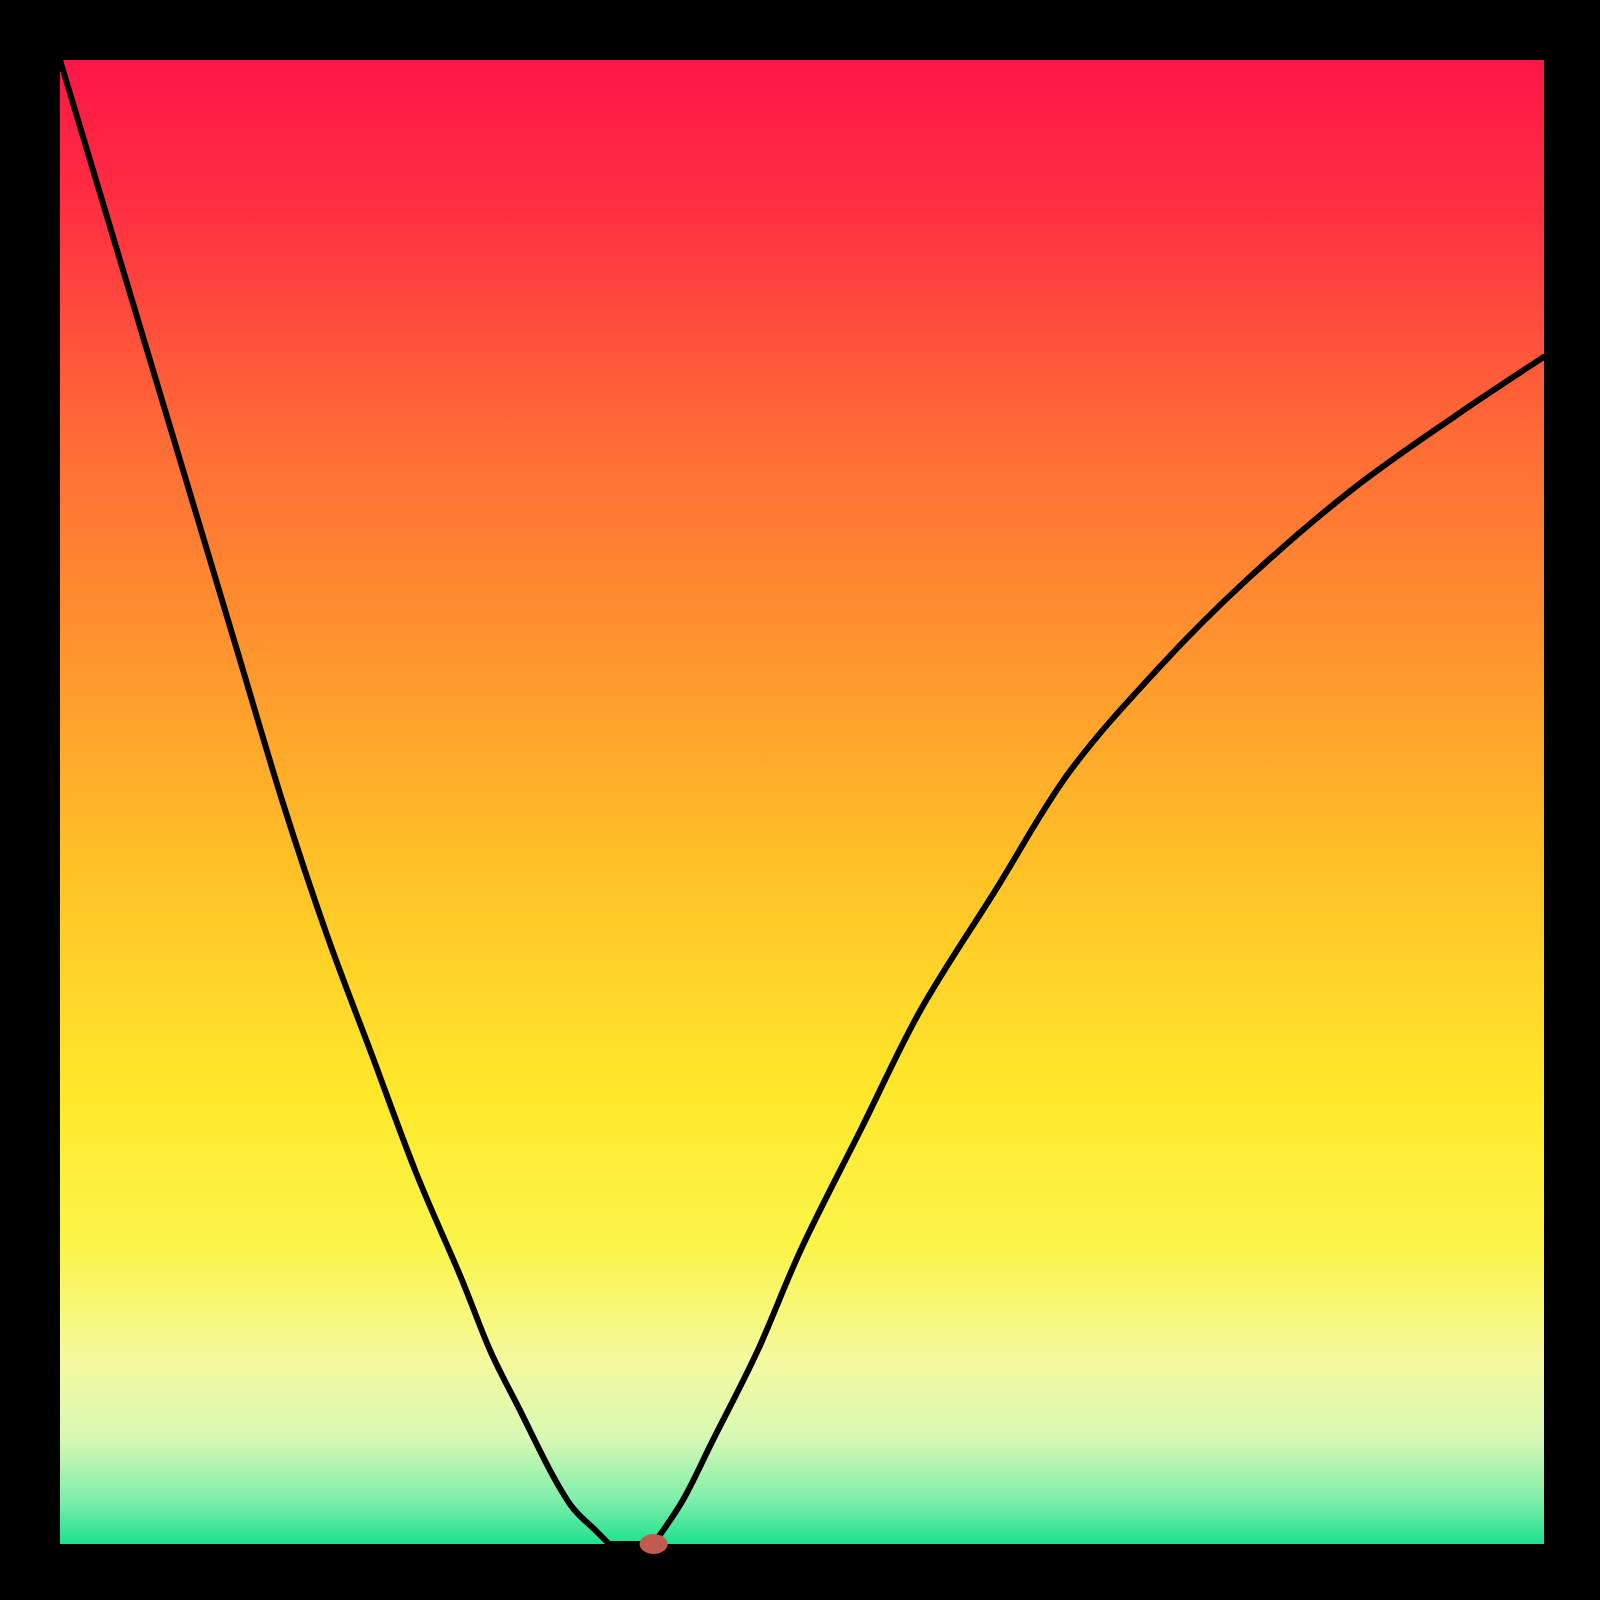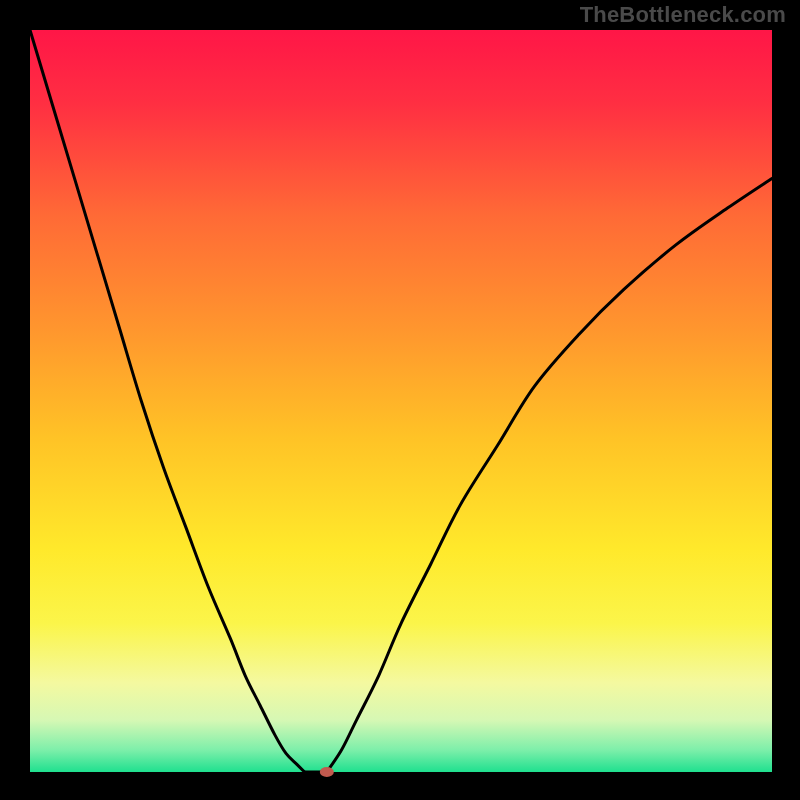--- a/index.html
+++ b/index.html
@@ -29,21 +29,20 @@
   svg {
     position: absolute;
     top: 0;
     left: 0;
   }
 </style>
 </head>
 <body>
 <div class="frame">
 
-<div class="watermark">TheBottleneck.com</div>
 
 <svg id="chart-svg" width="800" height="800" viewBox="0 0 800 800">
   <defs>
     <linearGradient id="bg-grad" x1="0" y1="0" x2="0" y2="1">
           <stop offset="0%" stop-color="#ff1647"></stop>
           <stop offset="10%" stop-color="#ff2f42"></stop>
           <stop offset="25%" stop-color="#ff6a36"></stop>
           <stop offset="40%" stop-color="#ff952e"></stop>
           <stop offset="55.00000000000001%" stop-color="#ffc326"></stop>
           <stop offset="70%" stop-color="#ffe92b"></stop>

